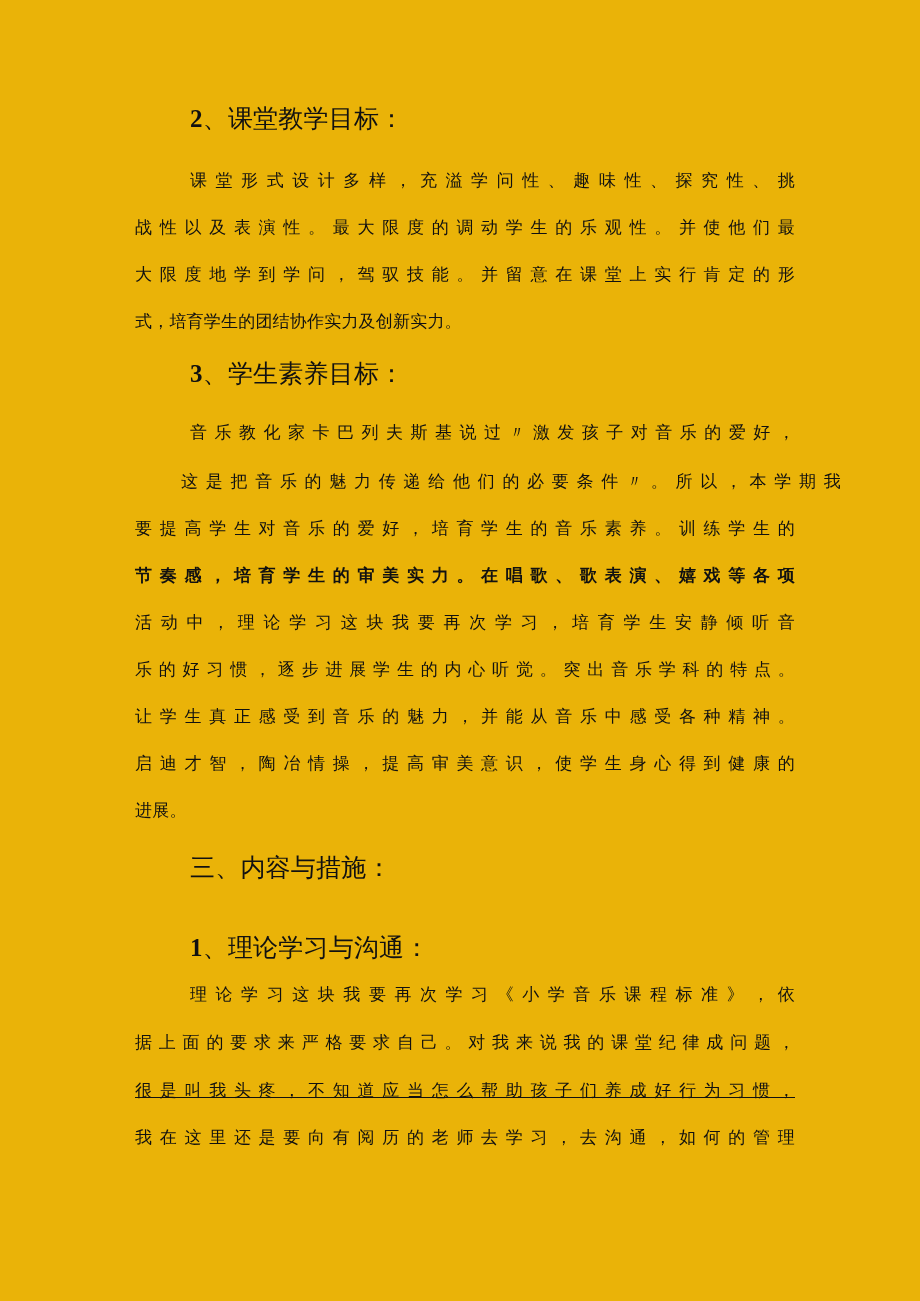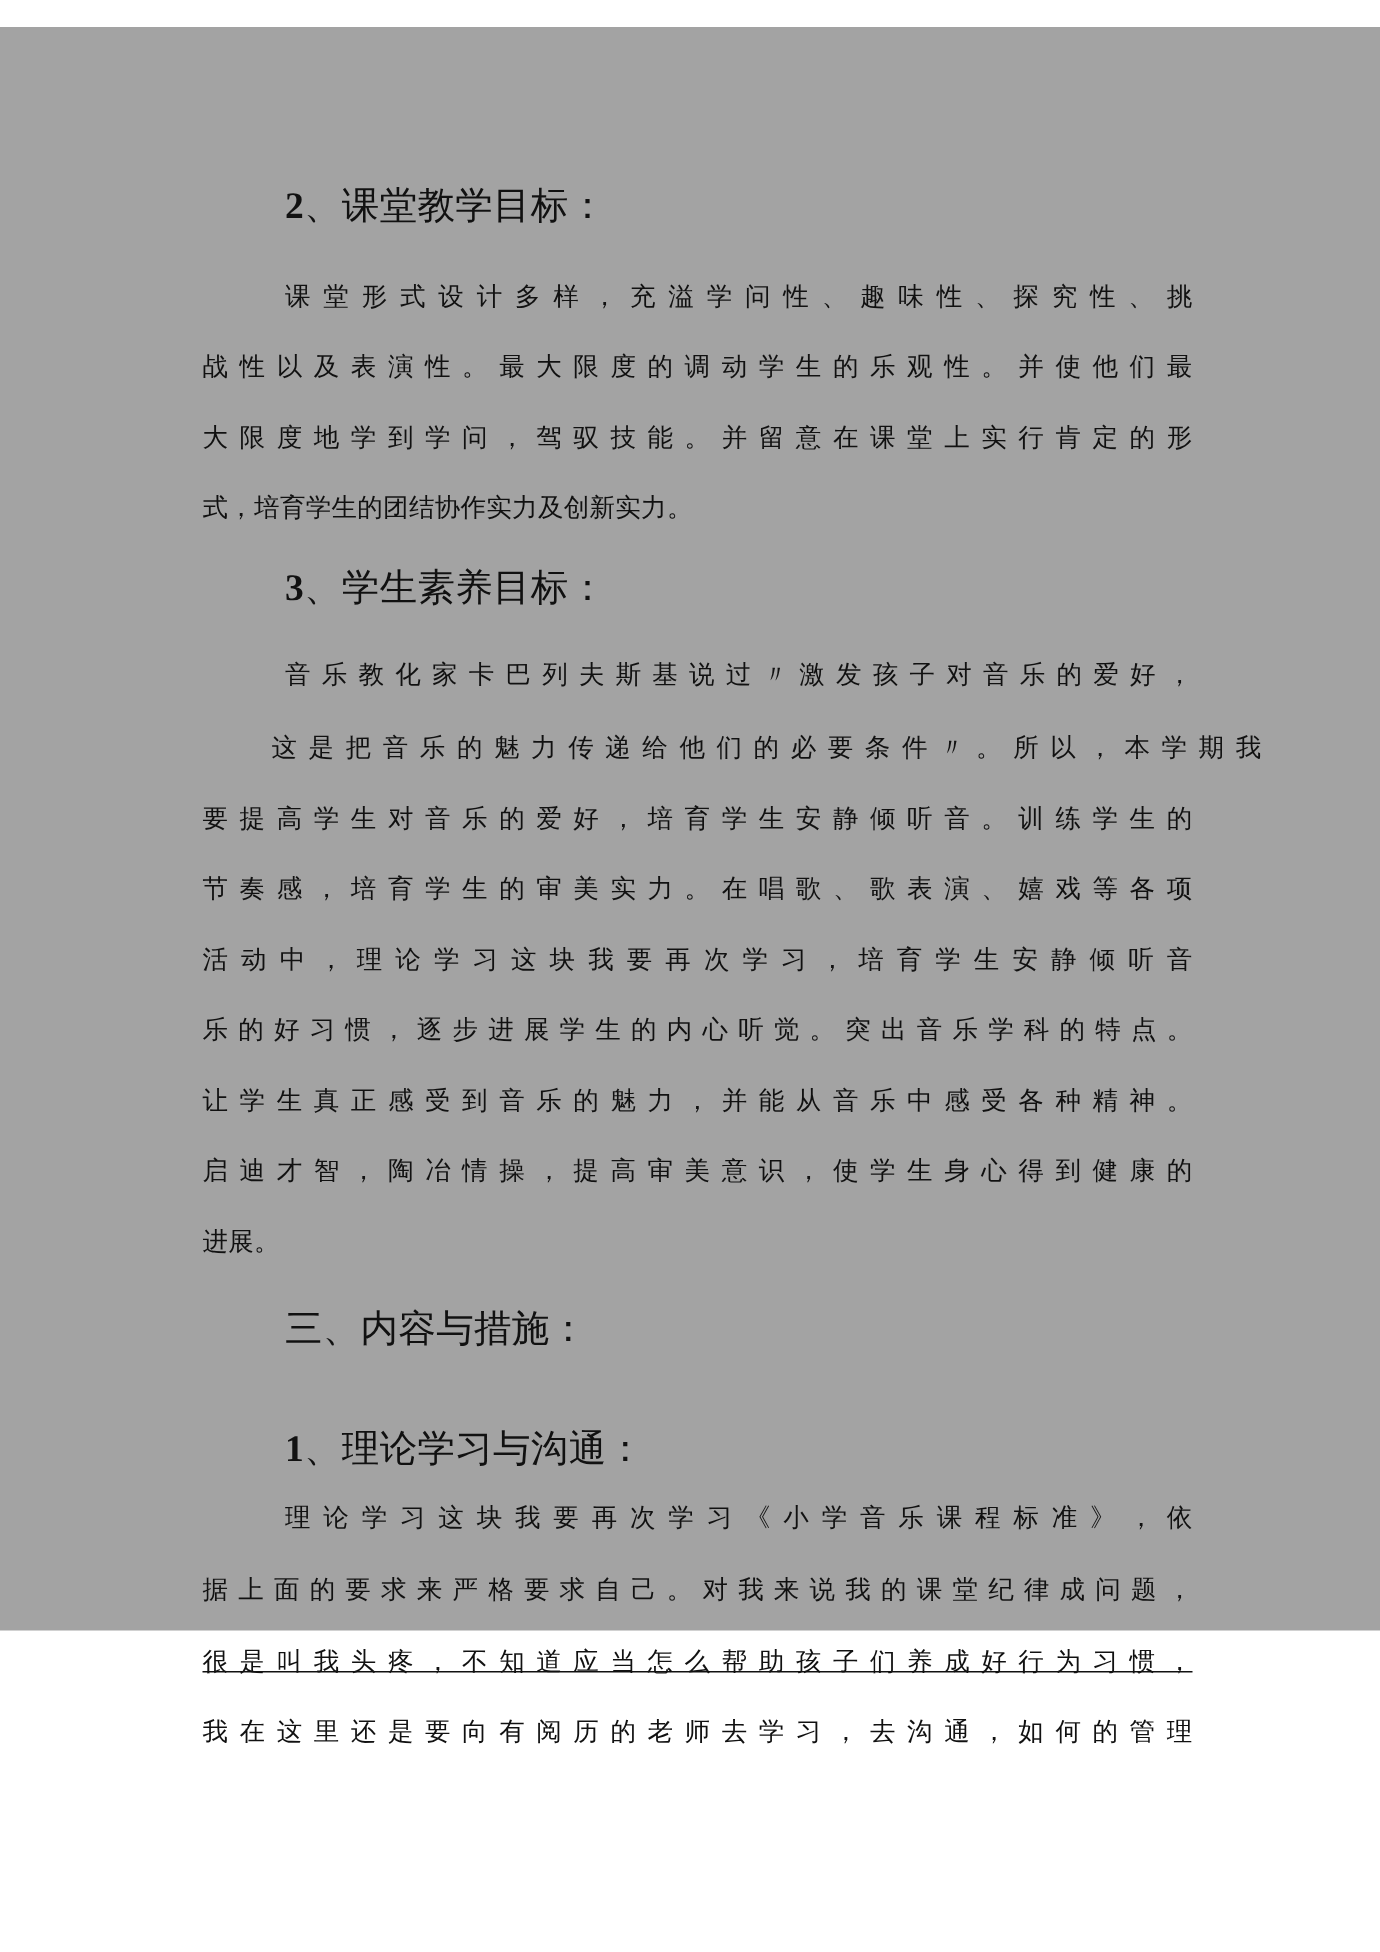--- a/index.html
+++ b/index.html
@@ -1,19 +1,19 @@
 <!DOCTYPE html>
 <html><head>
   <meta charset="utf-8">
   <style>
     html, body { margin: 0; padding: 0; background: #ffffff; }
     body { width: 920px; height: 1301px; position: relative; overflow: hidden; }
     .page {
-      position: absolute; left: 0; top: 18px; width: 920px; height: 1069px;
-      background: #a3a3a3; color: #111111;
+      position: absolute; left: 0; top: 0; width: 920px; height: 1301px;
+      background: #eab308; color: #111111;
       font-family: "DejaVu Serif", "Liberation Serif", serif;
     }
     .line {
       position: absolute; left: 135px; width: 660px;
       font-size: 17px; line-height: 30px; height: 30px;
       white-space: nowrap; letter-spacing: 0.2px;
       text-align: justify; text-align-last: justify;
     }
     .line.indent { left: 190px; width: 605px; }
     .line.short { text-align-last: left; }
@@ -29,22 +29,22 @@
 
   <div class="line indent" style="top:165px;">课堂形式设计多样，充溢学问性、趣味性、探究性、挑</div>
   <div class="line" style="top:212px;">战性以及表演性。最大限度的调动学生的乐观性。并使他们最</div>
   <div class="line" style="top:259px;">大限度地学到学问，驾驭技能。并留意在课堂上实行肯定的形</div>
   <div class="line short" style="top:306px;">式，培育学生的团结协作实力及创新实力。</div>
 
   <div class="line indent short heading" style="top:359px;"><span class="num">3</span><span>、学生素养目标：</span></div>
 
   <div class="line indent" style="top:417px;">音乐教化家卡巴列夫斯基说过〃激发孩子对音乐的爱好，</div>
   <div class="line" style="top:466px;margin-left:46px;">这是把音乐的魅力传递给他们的必要条件〃。所以，本学期我</div>
-  <div class="line" style="top:513px;">要提高学生对音乐的爱好，培育学生安静倾听音。训练学生的</div>
-  <div class="line" style="top:560px;">节奏感，培育学生的审美实力。在唱歌、歌表演、嬉戏等各项</div>
+  <div class="line" style="top:513px;">要提高学生对音乐的爱好，培育学生的音乐素养。训练学生的</div>
+  <div class="line" style="top:560px;font-weight:bold;">节奏感，培育学生的审美实力。在唱歌、歌表演、嬉戏等各项</div>
   <div class="line" style="top:607px;">活动中，理论学习这块我要再次学习，培育学生安静倾听音</div>
   <div class="line" style="top:654px;">乐的好习惯，逐步进展学生的内心听觉。突出音乐学科的特点。</div>
   <div class="line" style="top:701px;">让学生真正感受到音乐的魅力，并能从音乐中感受各种精神。</div>
   <div class="line" style="top:748px;">启迪才智，陶冶情操，提高审美意识，使学生身心得到健康的</div>
   <div class="line short" style="top:795px;">进展。</div>
 
   <div class="line indent short heading" style="top:853px;">三、内容与措施：</div>
 
   <div class="line indent short heading" style="top:907px;margin-top:26px;"><span class="num">1</span><span>、理论学习与沟通：</span></div>
 

